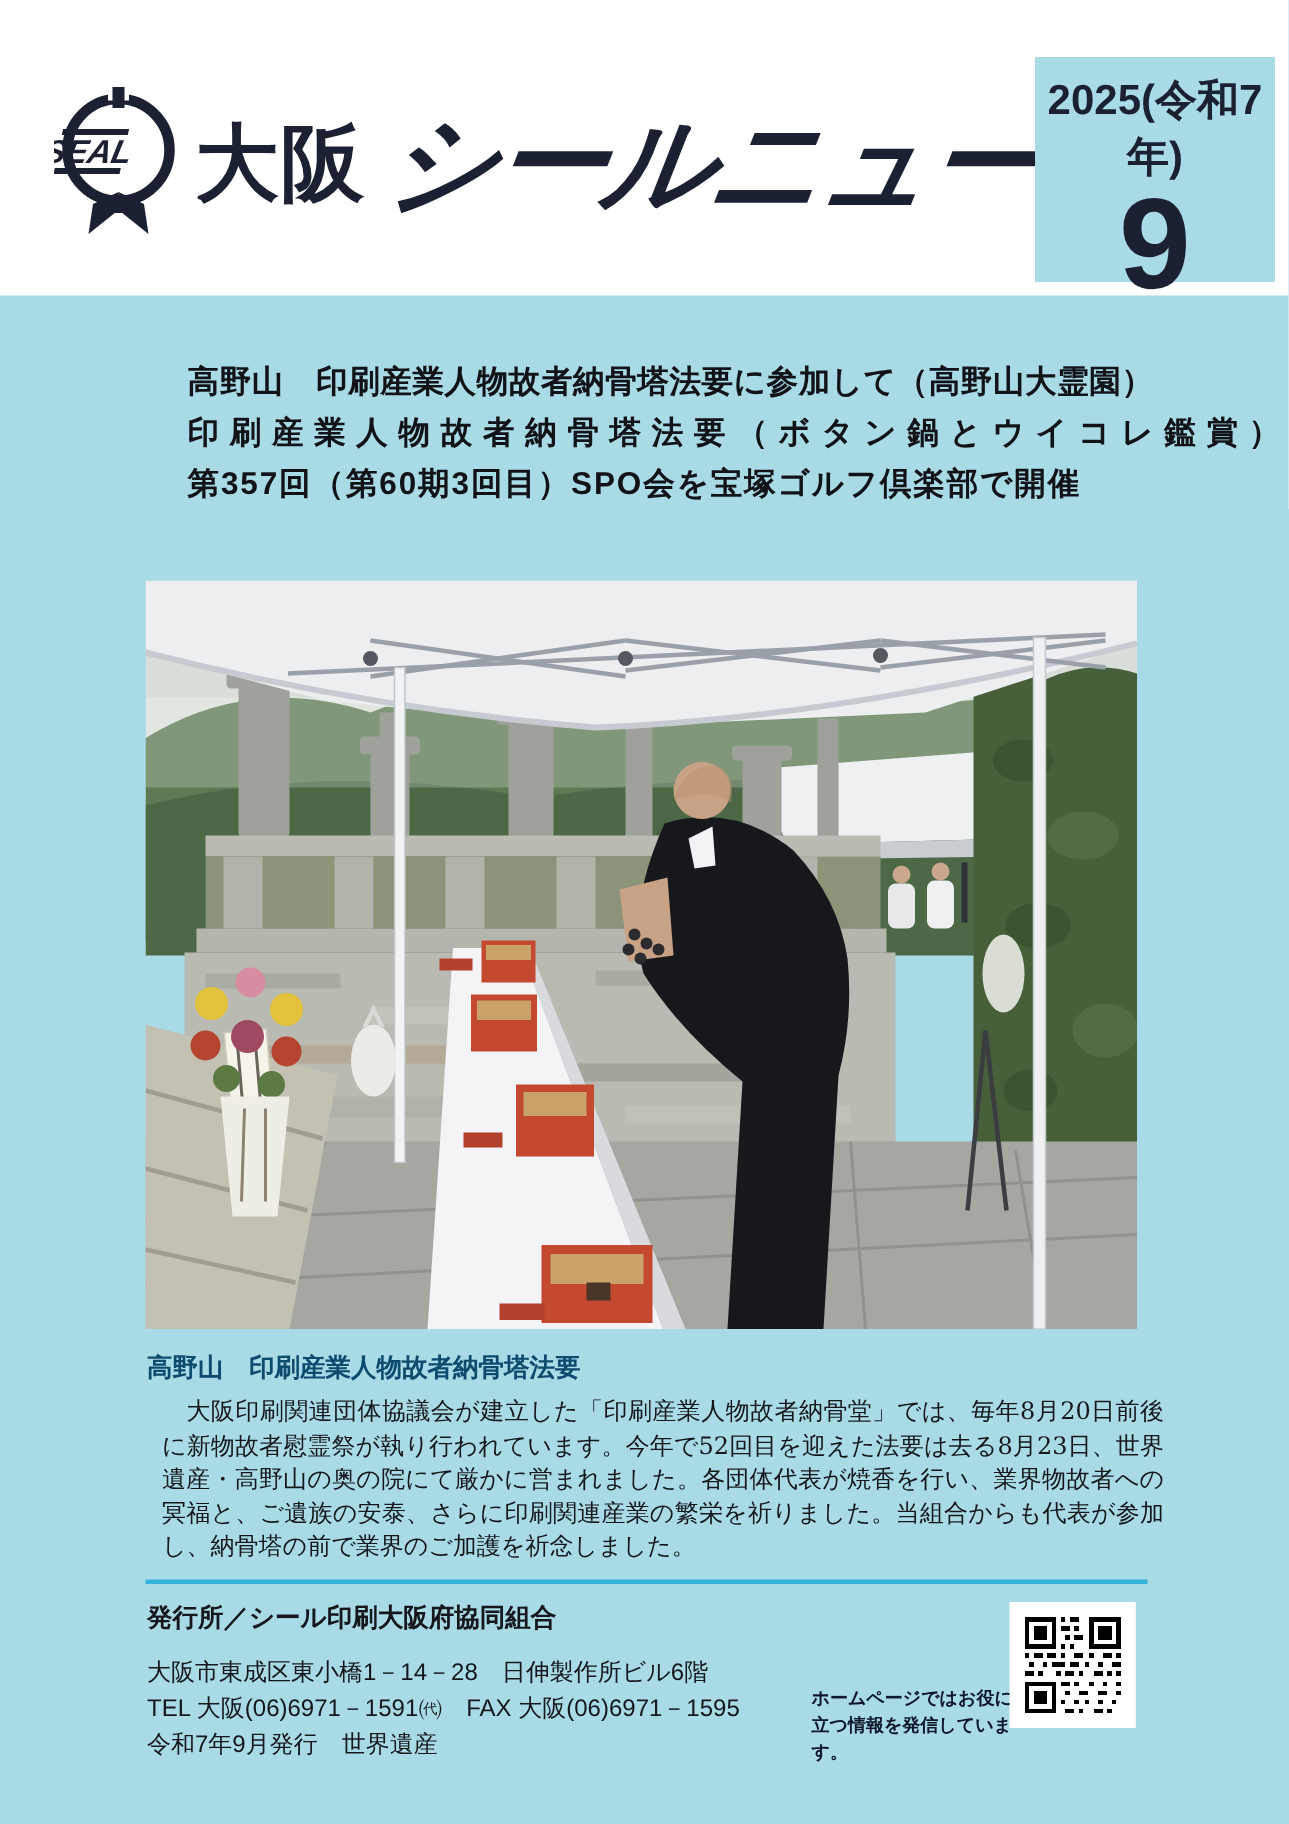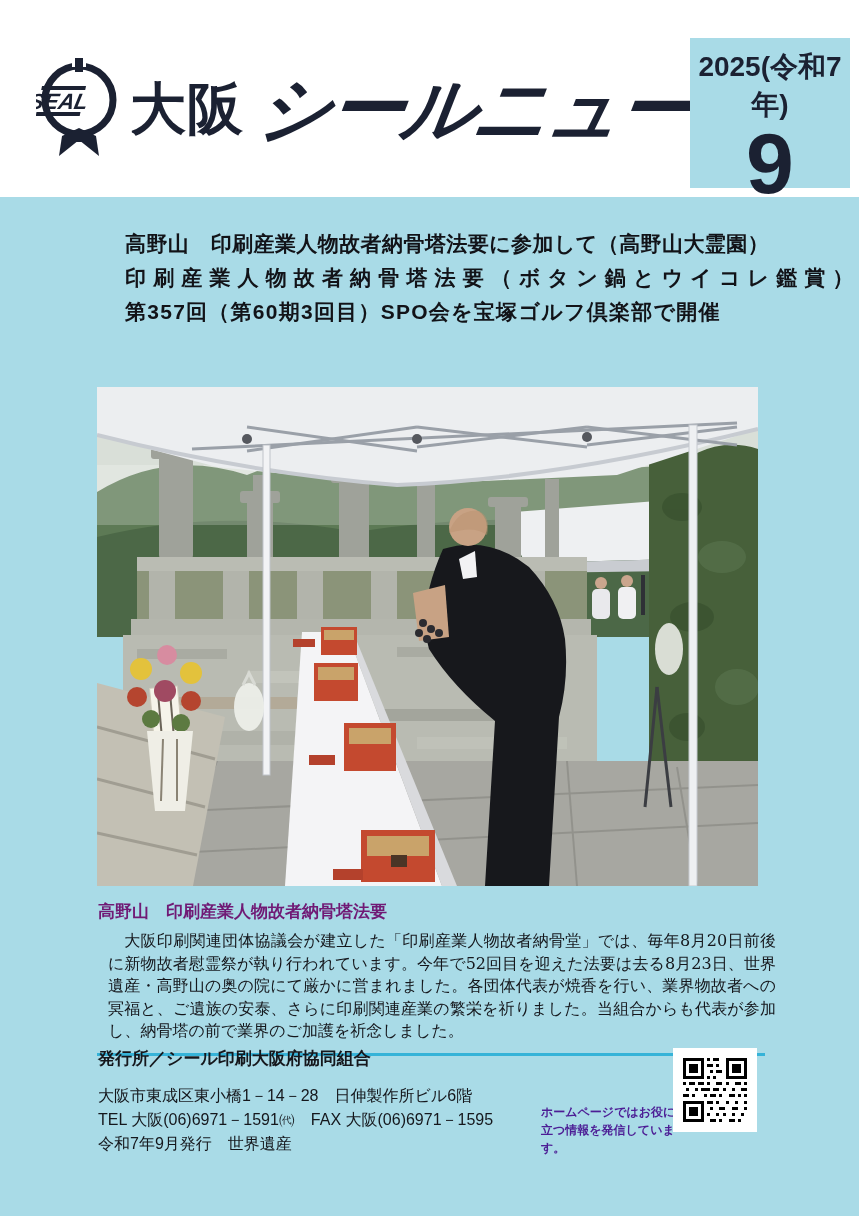--- a/index.html
+++ b/index.html
@@ -27,41 +27,41 @@
     padding:10px 0 8px 0;box-sizing:border-box;
   }
   .issue-year{font-size:28px;font-weight:700;letter-spacing:0;}
   .issue-month{font-size:86px;font-weight:900;line-height:78px;}
   .issue-no{font-size:27px;font-weight:900;padding-left:44px;}
   
   .panel{position:absolute;left:0;top:197px;width:859px;height:1019px;background:#a9dbe7;}
   
   .toc{position:absolute;left:125px;top:30px;width:612px;color:#121318;}
   .toc-line{font-size:21px;font-weight:700;line-height:34px;white-space:nowrap;}
-  .toc-line:nth-child(1){letter-spacing:.02em;}
+  .toc-line:nth-child(1){letter-spacing:.02em;margin-top:11px;}
   .toc-line:nth-child(2){letter-spacing:.34em;}
   .toc-line:nth-child(3){letter-spacing:.06em;}
   .toc-line:nth-child(4){letter-spacing:.03em;text-decoration:underline;}
   
   .photo{position:absolute;left:97px;top:190px;width:661px;height:499px;display:block;}
   
   .caption{position:absolute;left:98px;top:703px;width:600px;
-    font-size:17px;font-weight:700;color:#701a75;}
+    font-size:17px;font-weight:700;color:#0c4a6e;}
   .article{position:absolute;left:108px;top:733px;width:668px;
     font-family:"DejaVu Serif","Liberation Serif",serif;
     font-size:16px;line-height:22.5px;color:#15171c;
     text-align:justify;word-break:break-all;}
   .rule{position:absolute;left:97px;top:856px;width:668px;height:3px;background:#36b3d8;}
   
-  .footer{position:absolute;left:98px;top:850px;width:668px;color:#15171c;}
+  .footer{position:absolute;left:98px;top:870px;width:668px;color:#15171c;}
   .pub{font-size:17px;font-weight:700;margin-bottom:14px;}
   .addr-line{font-size:16px;line-height:24px;}
   .hp-note{
     position:absolute;left:443px;top:56px;width:138px;
-    font-size:12px;font-weight:700;line-height:18px;color:#4c1d95;
+    font-size:12px;font-weight:700;line-height:18px;color:#0f172a;
     word-break:break-all;
   }
   .qr{position:absolute;left:575px;top:1px;width:84px;height:84px;background:#ffffff;}
 </style>
 </head>
 <body>
 
 <div class="header">
   <div class="brand">
     <svg class="logo" viewBox="0 0 86 104">

